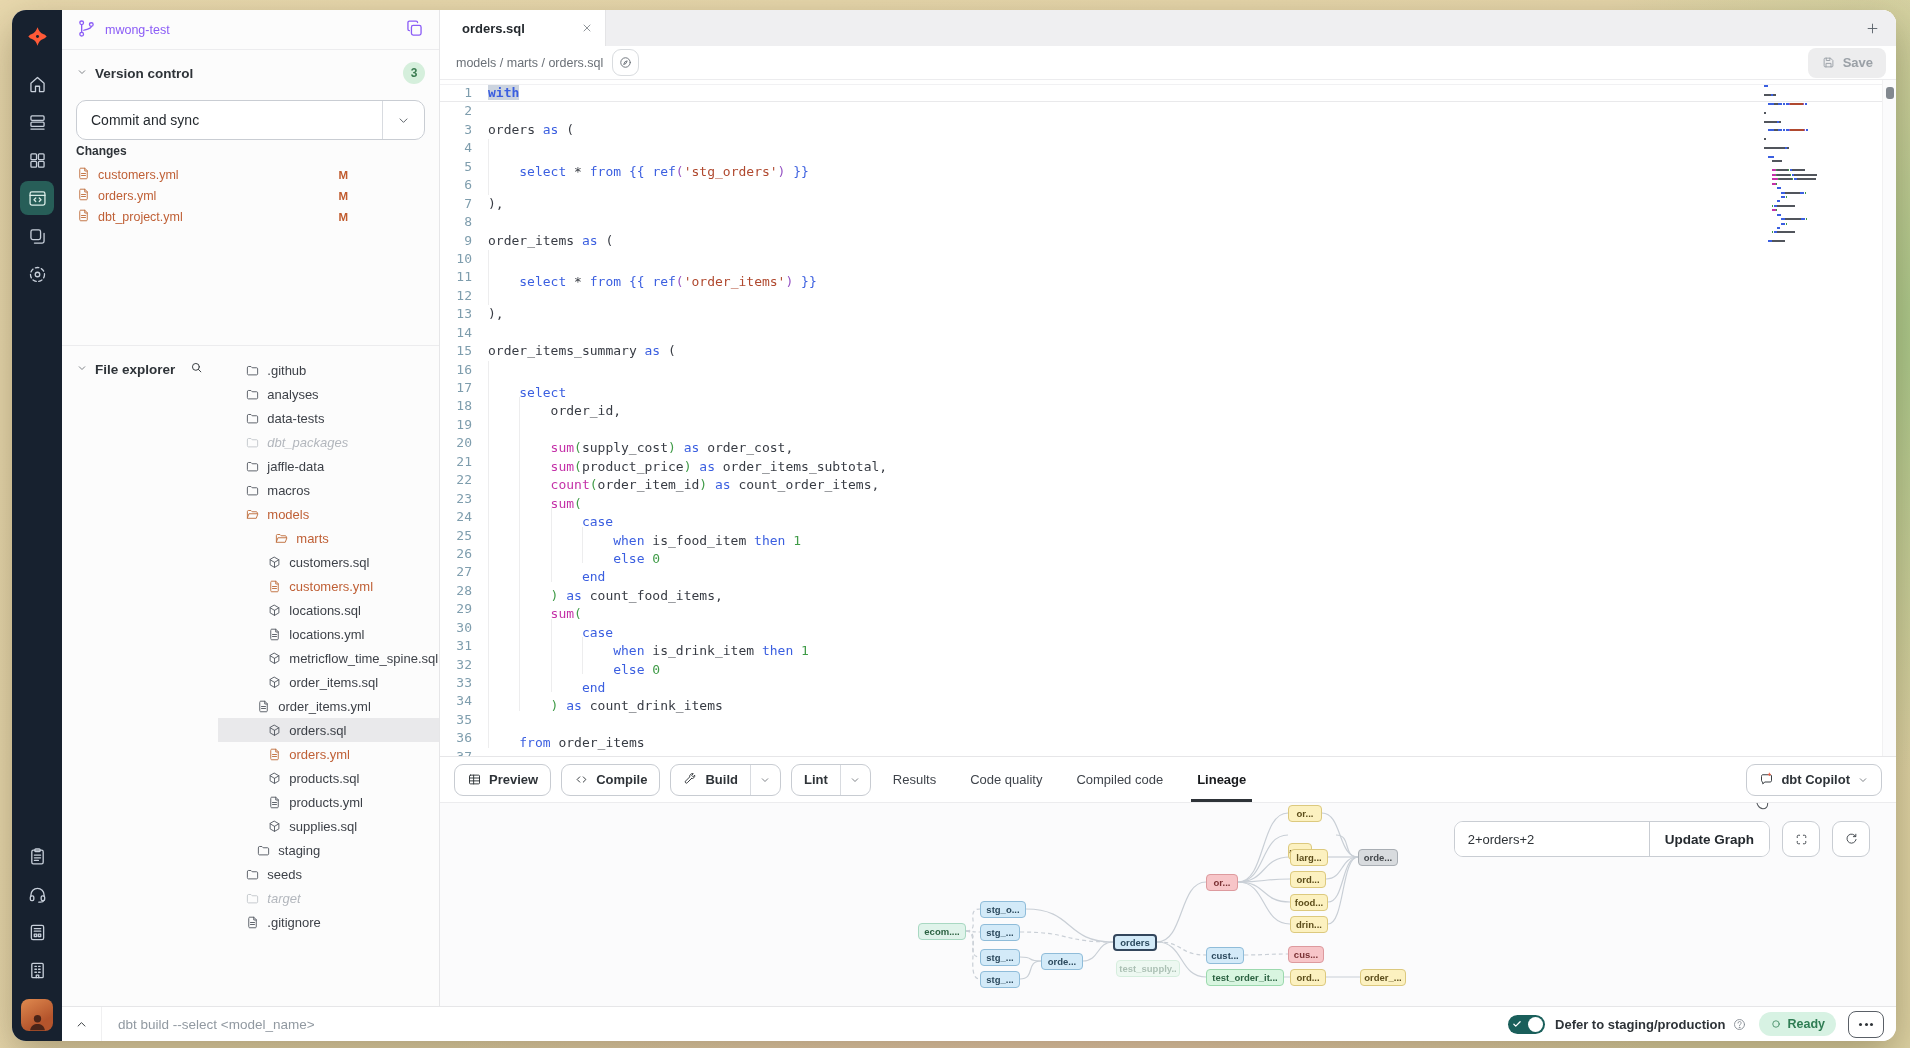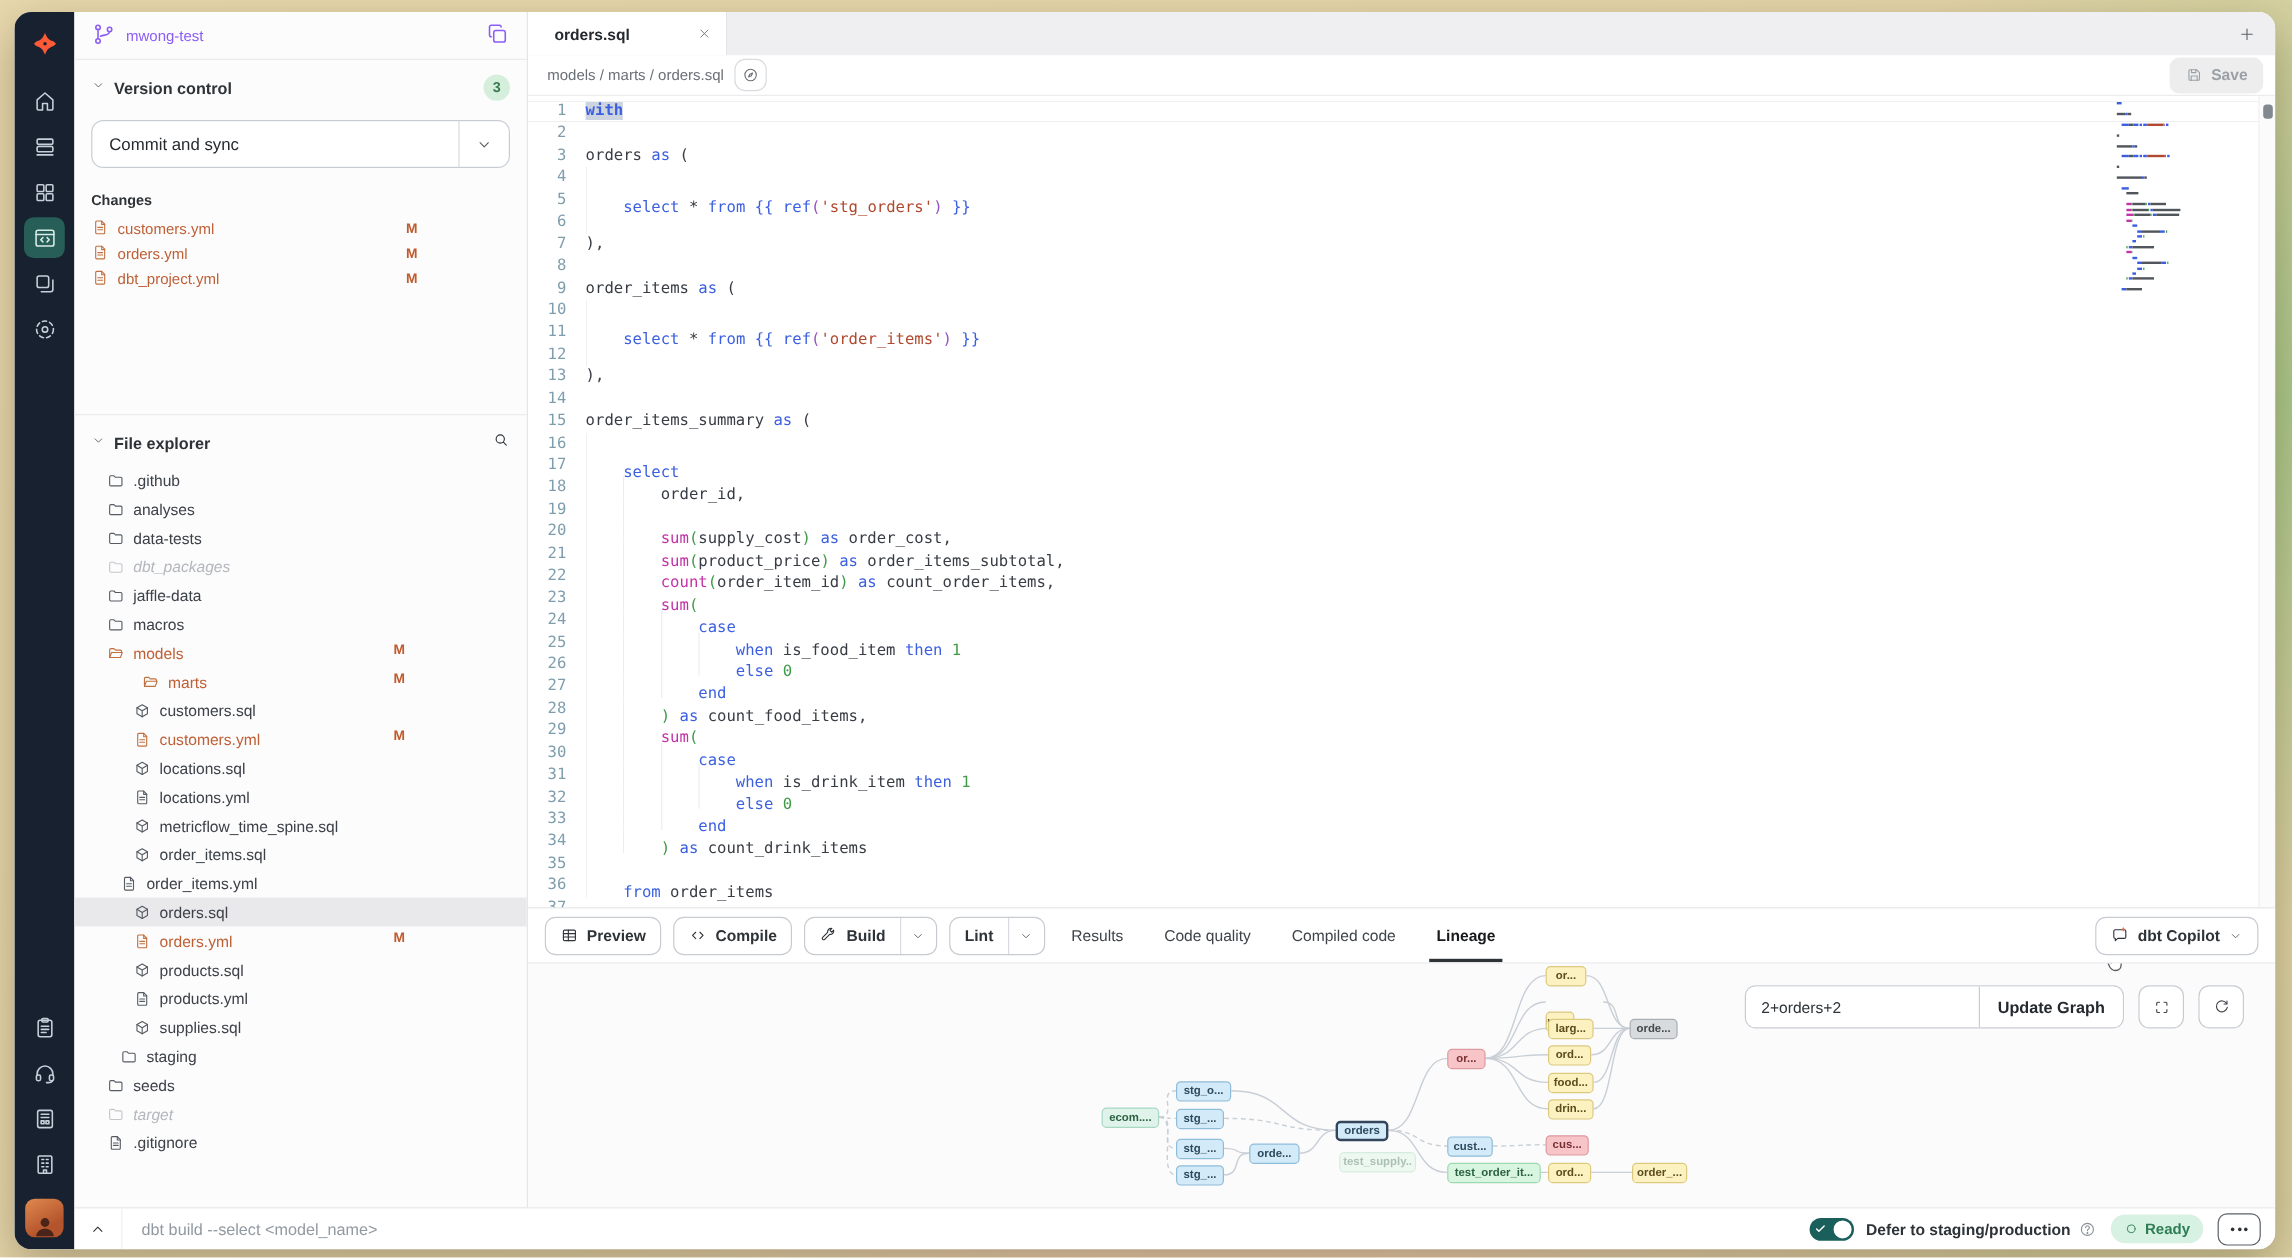--- a/index.html
+++ b/index.html
@@ -47,27 +47,27 @@
   .badge { margin-left:auto; width:22px; height:22px; border-radius:50%;
     background:#d5efdc; color:#3a7b50; font-size:12px; font-weight:700;
     display:flex; align-items:center; justify-content:center; }
   .chev { color:#555b62; }
   .commit-btn { margin-top:14px; height:40px; border:1px solid #c9cdd3; border-radius:10px;
     background:#fff; display:flex; align-items:stretch; cursor:pointer; }
   .commit-label { flex:1; display:flex; align-items:center; padding:0 14px;
     font-size:14px; color:#24292e; }
   .commit-caret { width:42px; border-left:1px solid #d8dbe0; display:flex;
     align-items:center; justify-content:center; color:#555b62; }
-  .changes-label { margin-top:20px; font-size:12px; font-weight:700; color:#2e3338; }
+  .changes-label { margin-top:4px; font-size:12px; font-weight:700; color:#2e3338; }
   .changes-list { margin-top:6px; }
   .change-row { display:flex; align-items:center; gap:7px; height:21px; width:272px;
     font-size:12.5px; color:#bf5f35; cursor:pointer; }
   .m-badge { margin-left:auto; color:#c05b2e; font-weight:700; font-size:11.5px; }
 
-  .fe-section { flex:1; min-height:0; padding-top:8px; display:flex; flex-direction:column; }
+  .fe-section { flex:1; min-height:0; padding-top:8px; display:flex; flex-direction:row; }
   .fe-title-row { padding:0 14px; height:30px; flex:none; display:flex; align-items:center; gap:7px; color:#2e3338; }
   .fe-title-row .spacer { flex:1; }
   .tree { flex:1; overflow:hidden; padding-top:4px; }
   .tree-row { position:relative; height:24px; display:flex; align-items:center; gap:7px;
     font-size:13px; color:#3d4148; cursor:pointer; padding-right:90px; }
   .tree-row .t-ic { flex:none; color:#565c64; display:flex; }
   .tree-row.mod { color:#bf5f35; } .tree-row.mod .t-ic { color:#c0703f; }
   .tree-row.dim { color:#b3b7bd; font-style:italic; } .tree-row.dim .t-ic { color:#c3c7cc; }
   .tree-row.sel { background:#e9e9eb; }
   .tree-row .m-badge { position:absolute; left:266px; top:4px; }

